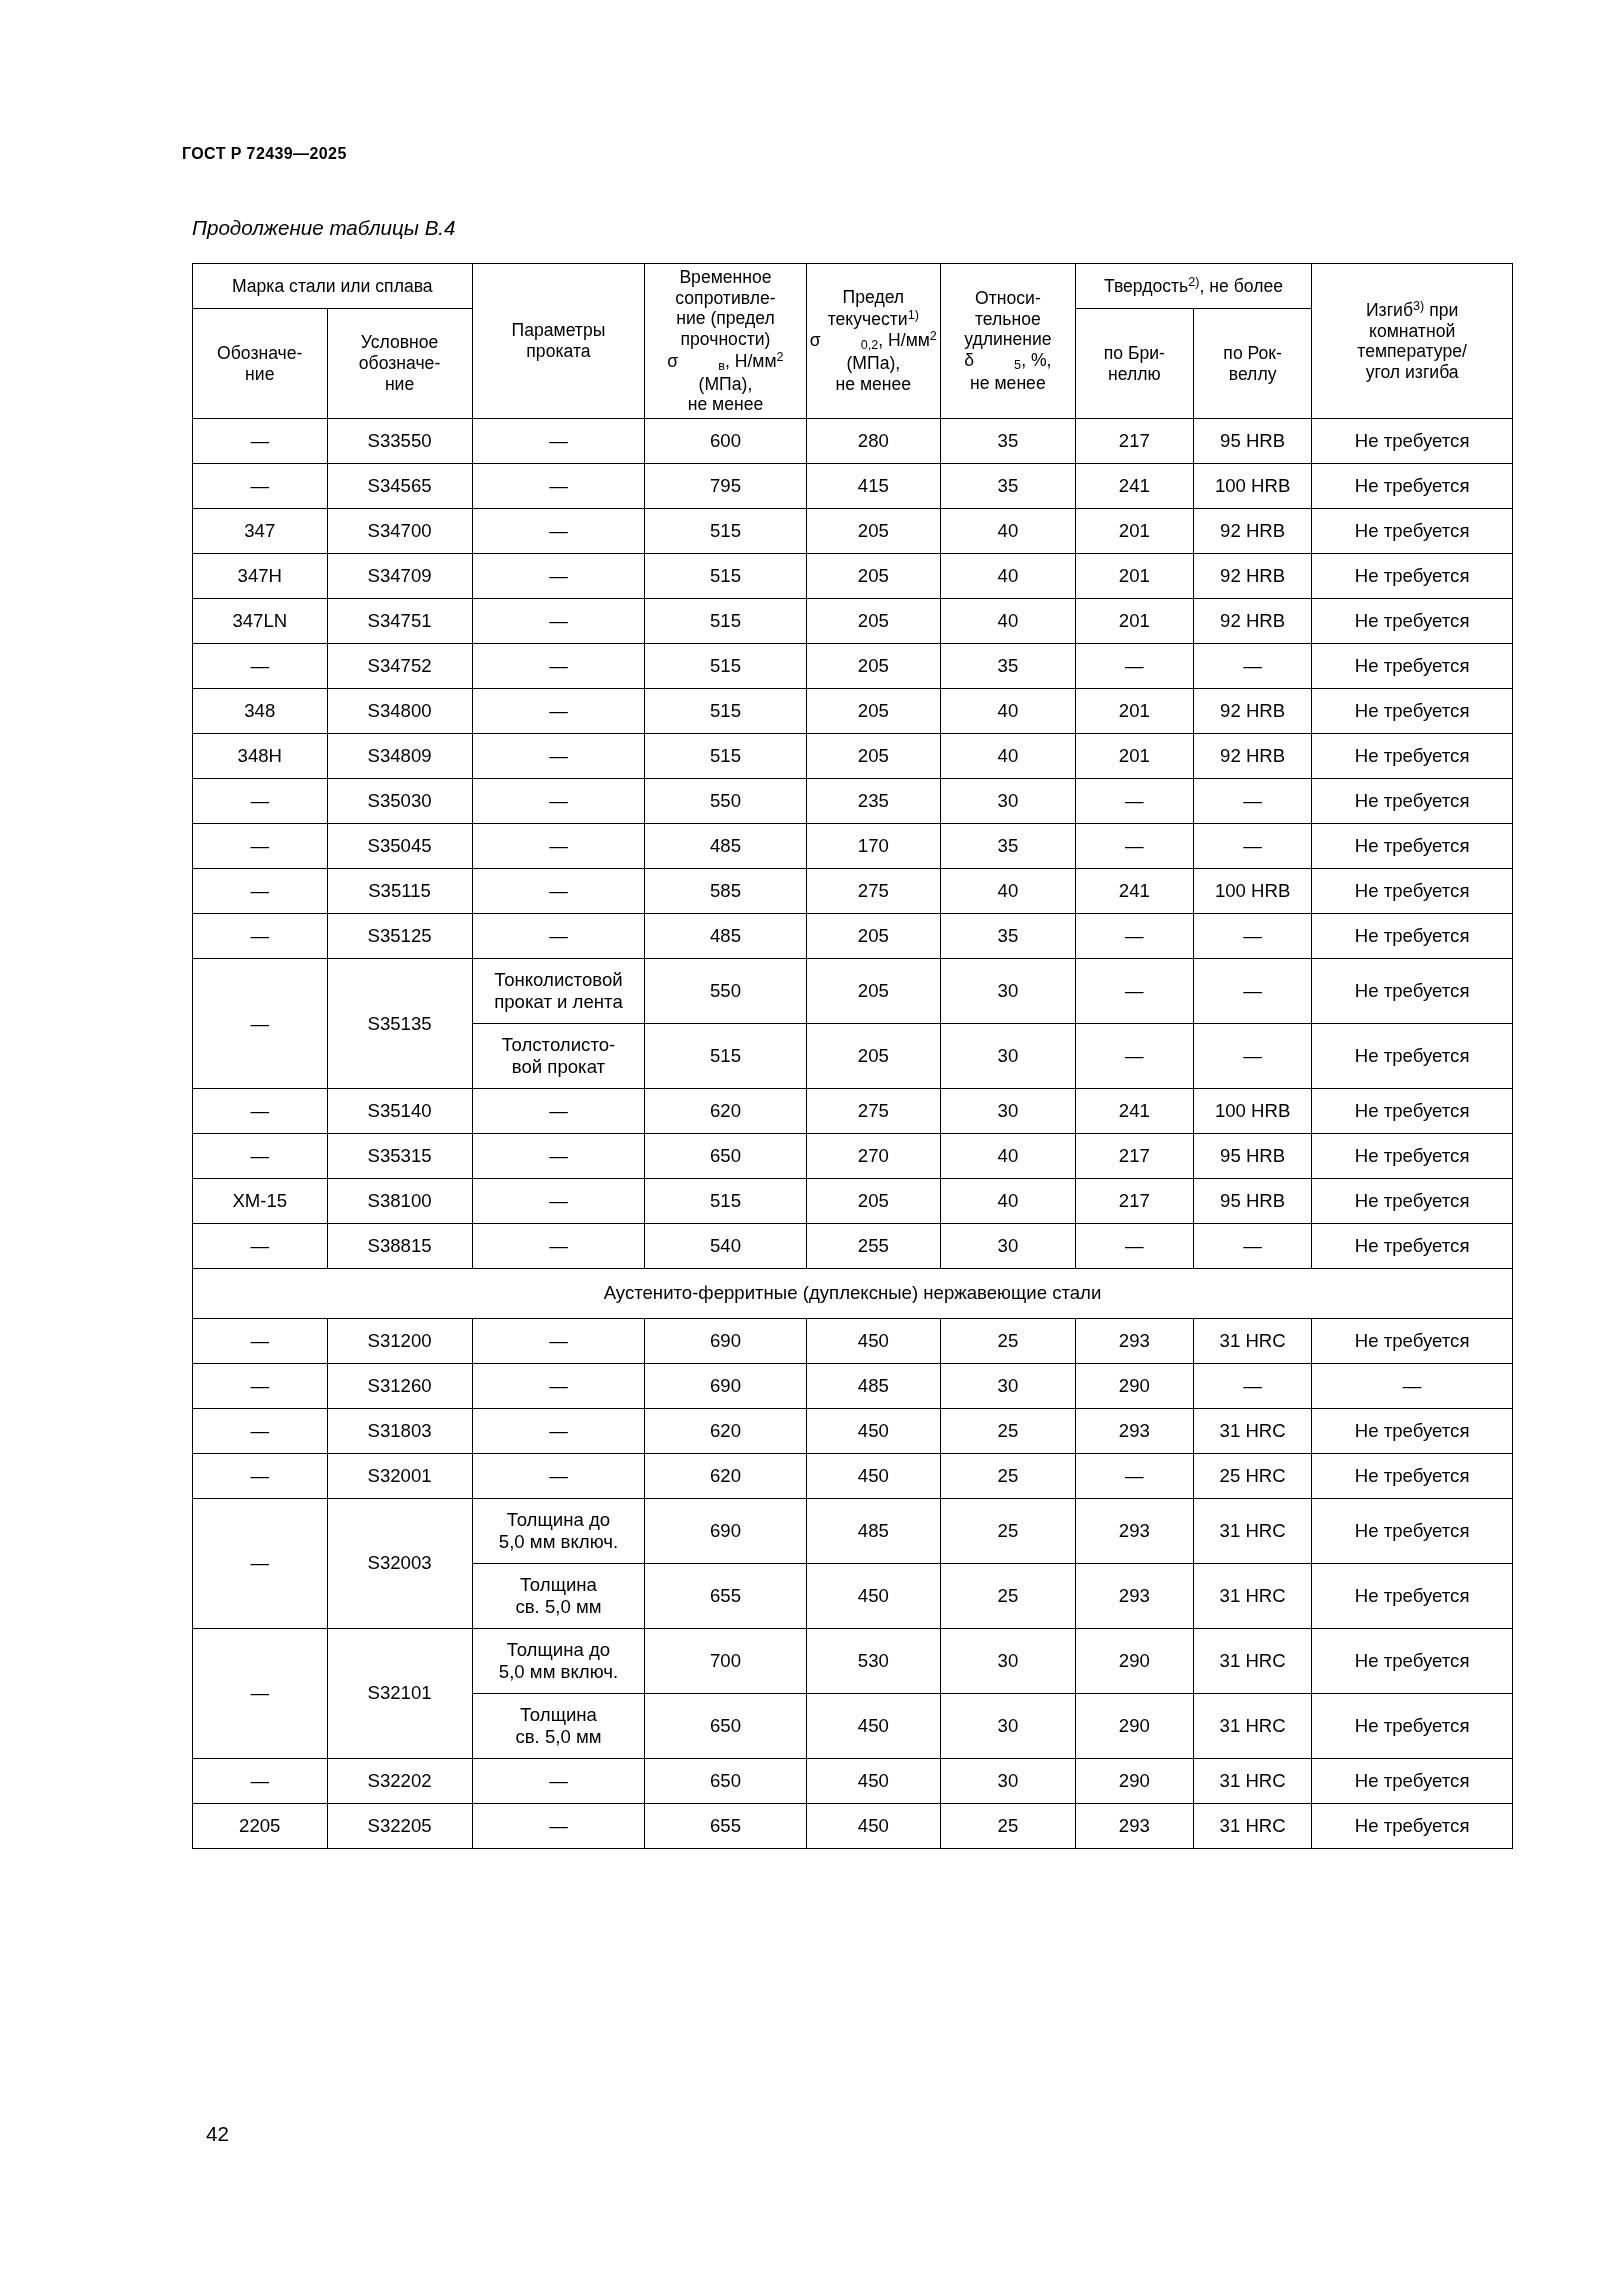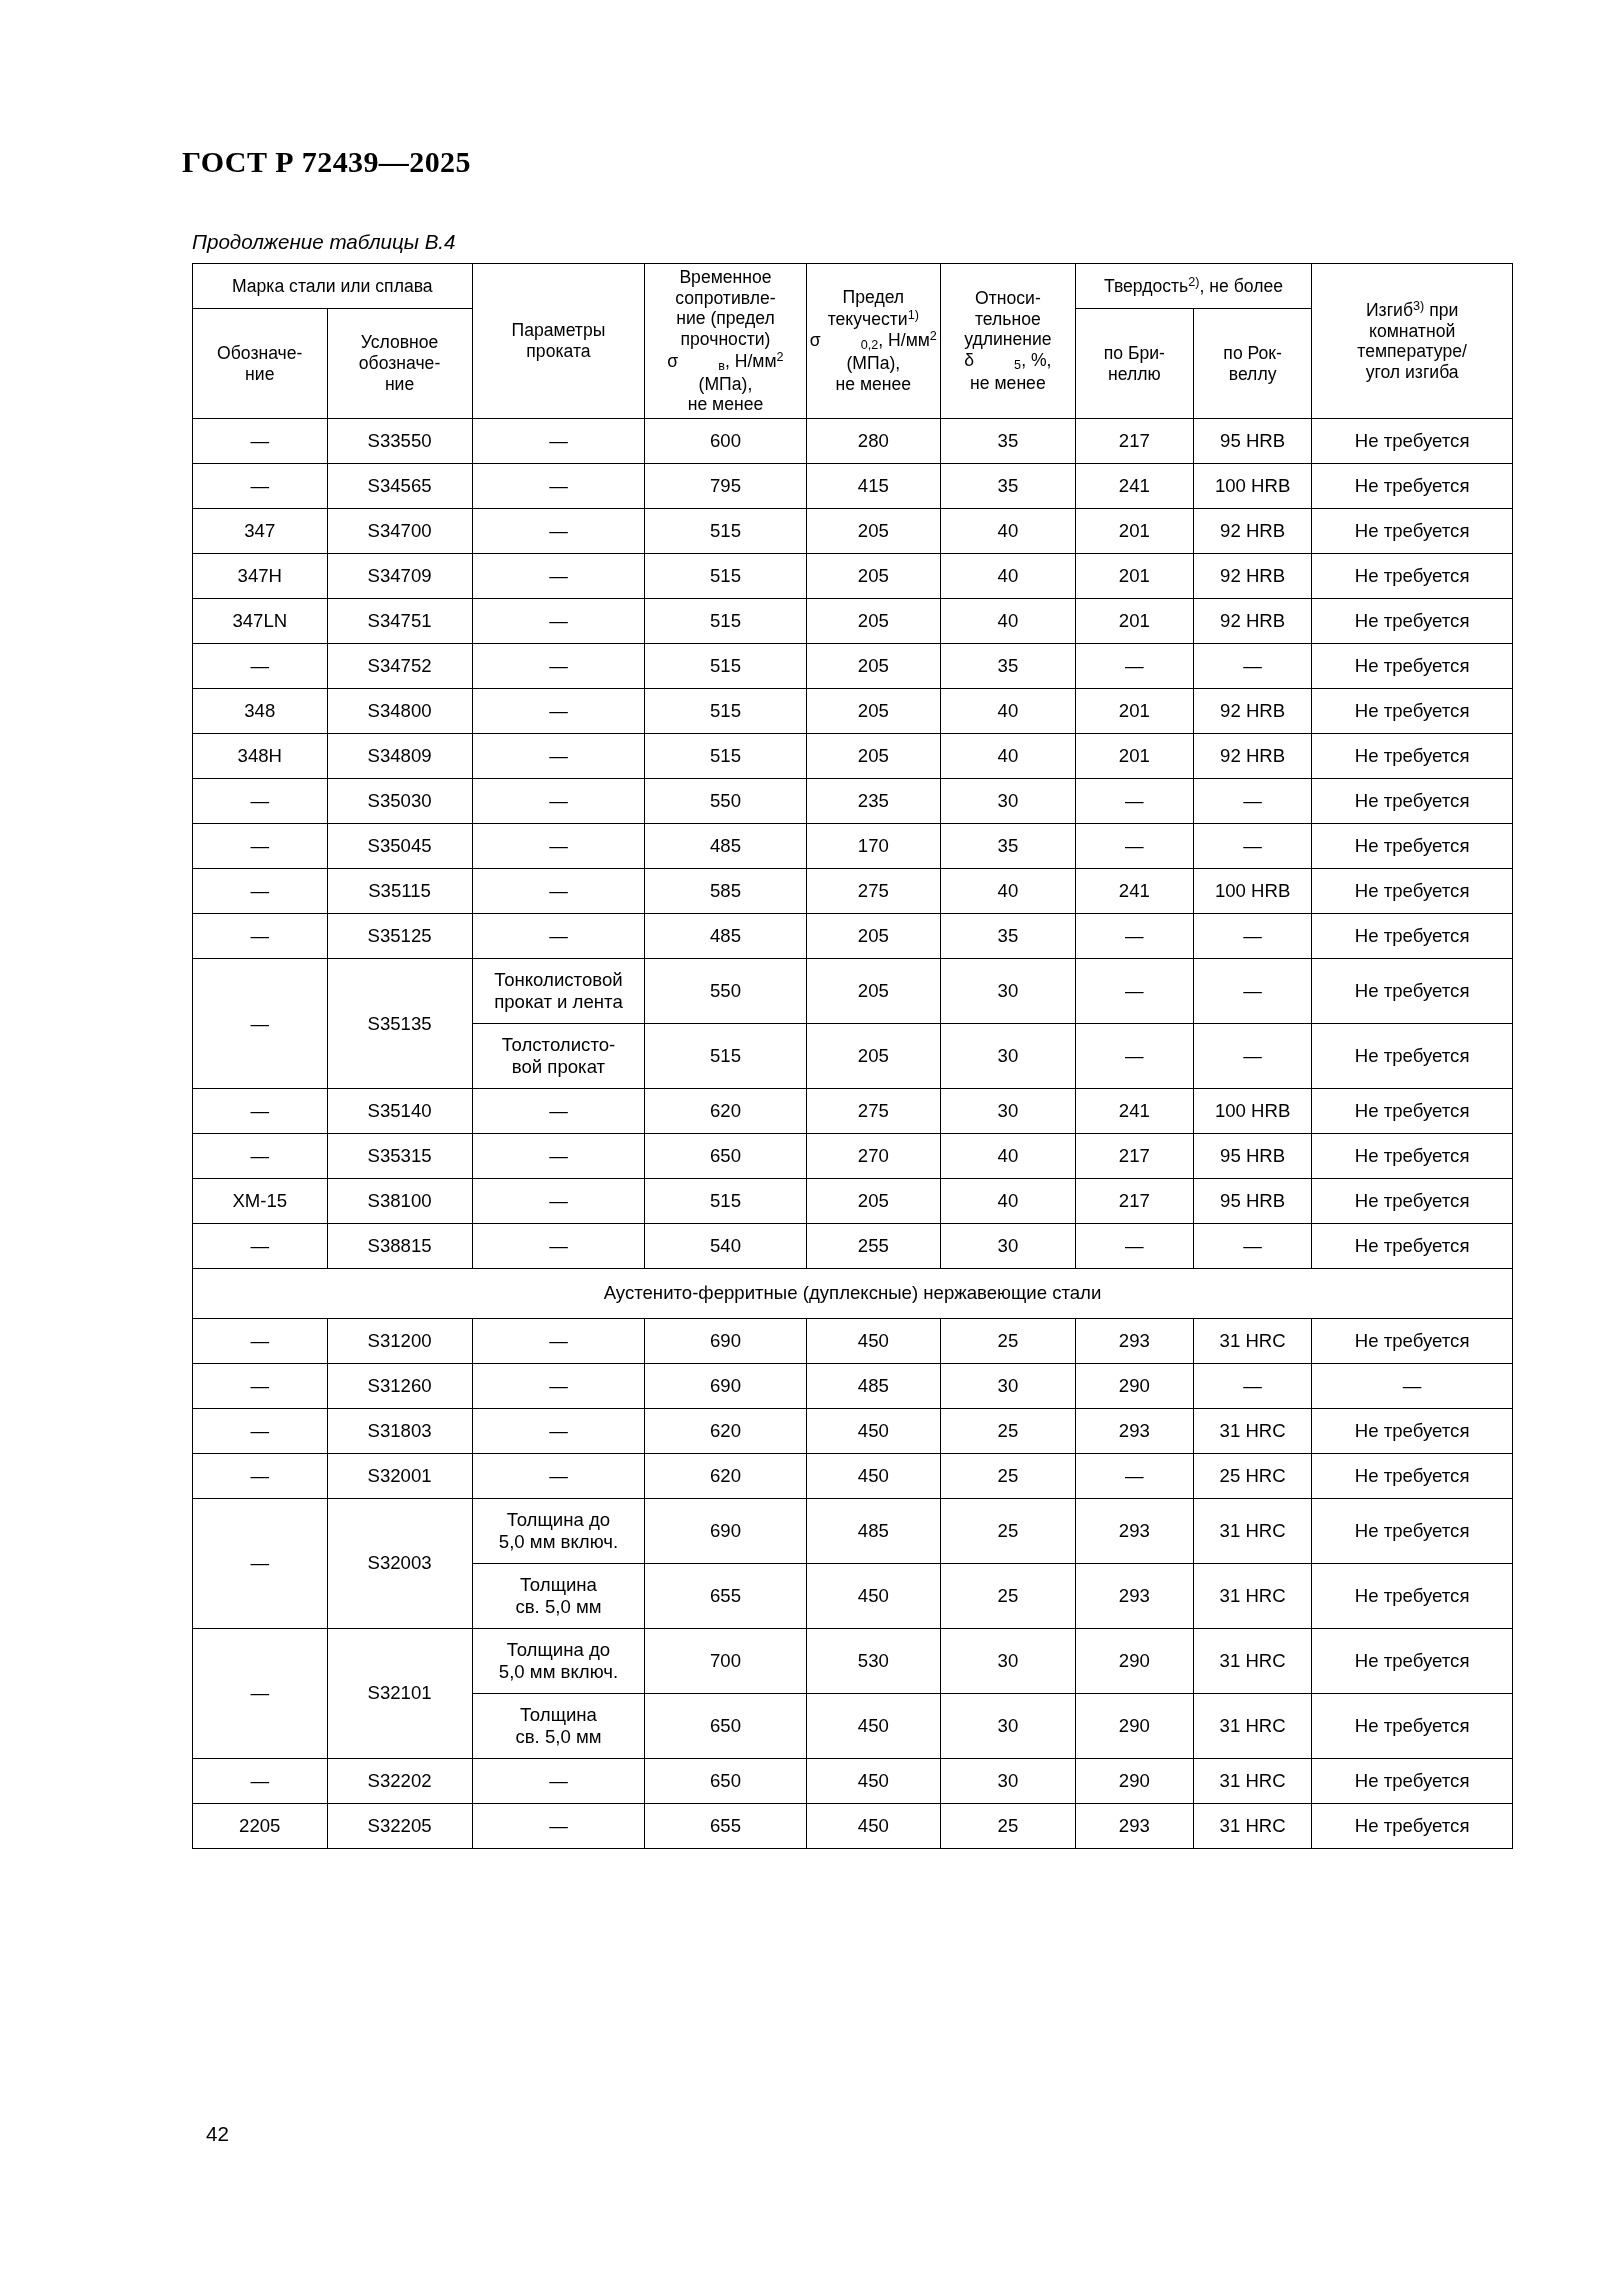--- a/index.html
+++ b/index.html
@@ -18,29 +18,28 @@
     position: absolute;
     left: 0; top: 0;
     width: 1621px;
     height: 2293px;
     box-sizing: border-box;
   }
   .std-header {
     position: absolute;
     left: 182px;
     top: 145px;
-    font-size: 30px;
+    font-size: 16px;
     font-weight: bold;
     letter-spacing: 0.4px;
-    font-family: Liberation Serif, serif;
   }
   .table-caption {
     position: absolute;
     left: 192px;
-    top: 230px;
+    top: 216px;
     font-size: 20.6px;
     font-style: italic;
   }
   .table-wrap {
     position: absolute;
     left: 192px;
     top: 263px;
     width: 1470px;
   }
   table.main {

